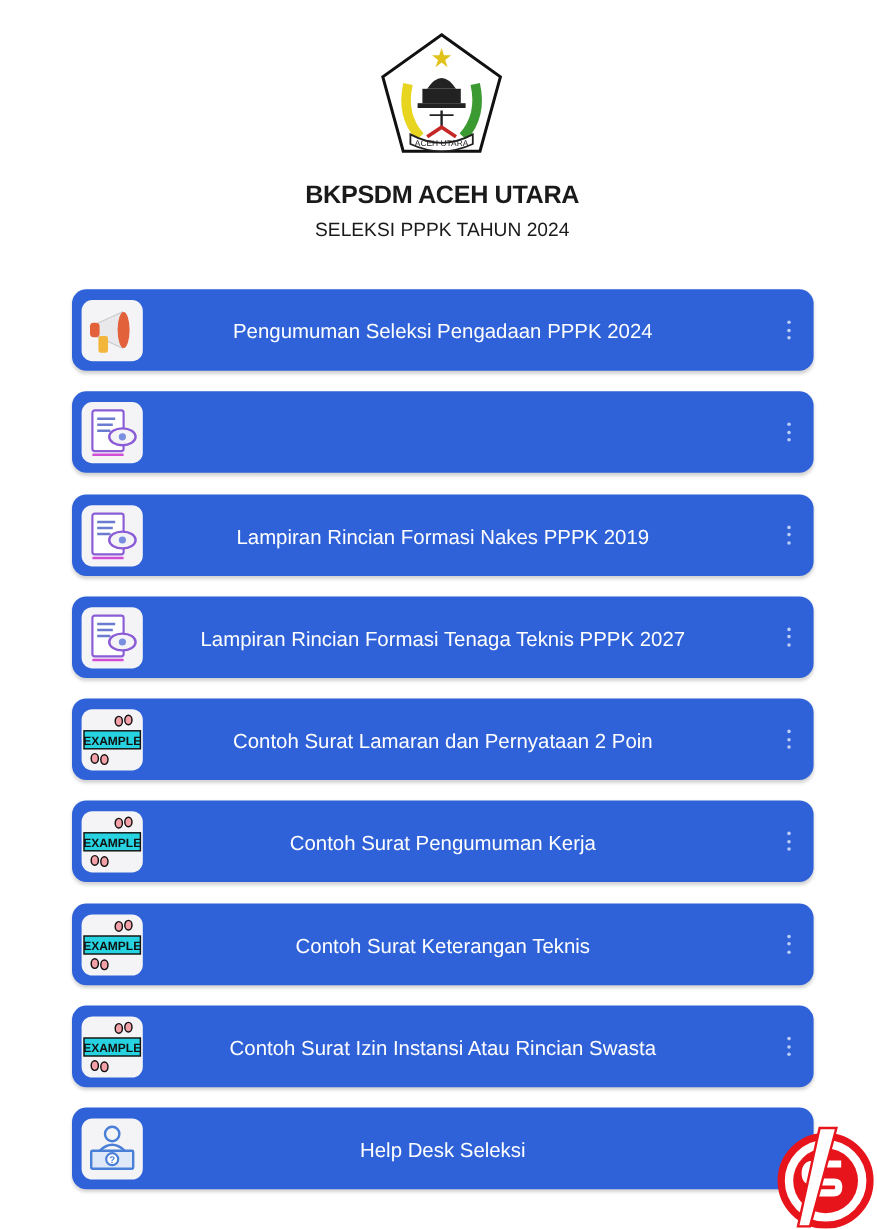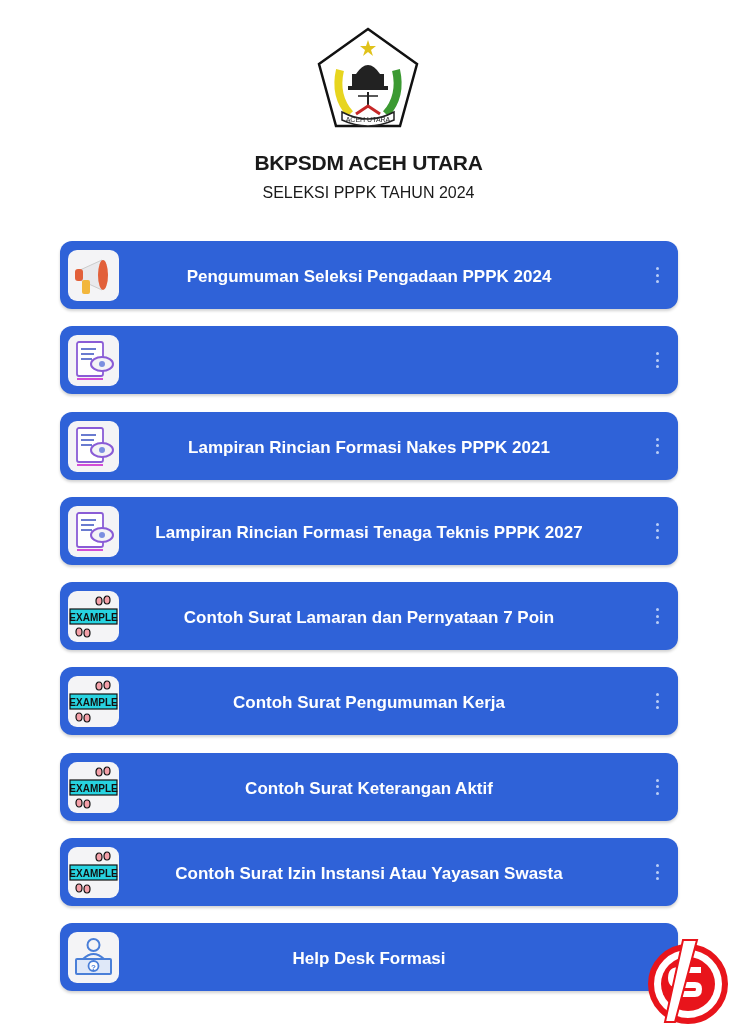--- a/index.html
+++ b/index.html
@@ -15,21 +15,21 @@
   .link-list { position: absolute; left: 60px; top: 241px; width: 618px; }
   .link-btn {
     position: relative; height: 68px; margin-bottom: 17.3px; background: #2f62d8;
     border-radius: 12px; box-shadow: 0 2px 3px rgba(0,0,0,0.18); cursor: pointer;
   }
   .link-icon { position: absolute; left: 8px; top: 9px; width: 51px; height: 51px;
     background: #f4f4f6; border-radius: 9px; overflow: hidden; }
   .link-icon svg { width: 51px; height: 51px; display: block; }
   .link-label { position: absolute; left: 60px; right: 60px; top: 0; height: 72px;
     display: flex; align-items: center; justify-content: center; color: #ffffff;
-    font-size: 17px; white-space: nowrap; font-weight: bold; }
+    font-size: 17px; white-space: nowrap; }
   .kebab { position: absolute; right: 18px; top: 26px; width: 6px; height: 16px;
     display: flex; flex-direction: column; justify-content: space-between; align-items: center; }
   .kebab span { width: 3px; height: 3px; background: #b9cdf6; border-radius: 50%; display: block; }
   .watermark { position: absolute; left: 645px; top: 938px; width: 86px; height: 86px; }
 </style>
 </head>
 <body>
 
 <div class="logo">
   <svg viewBox="0 0 104 106" width="104" height="106">
@@ -94,21 +94,21 @@
       <svg viewBox="0 0 51 51">
         <rect x="9" y="7" width="26" height="34" rx="2" fill="#fff" stroke="#8a5cd6" stroke-width="1.8"></rect>
         <line x1="9" y1="44" x2="35" y2="44" stroke="#d24dd6" stroke-width="2"></line>
         <line x1="13" y1="14" x2="28" y2="14" stroke="#6a7bd0" stroke-width="2"></line>
         <line x1="13" y1="19" x2="26" y2="19" stroke="#6a7bd0" stroke-width="2"></line>
         <line x1="13" y1="24" x2="24" y2="24" stroke="#6a7bd0" stroke-width="2"></line>
         <ellipse cx="34" cy="29" rx="11" ry="7" fill="#f4f4f6" stroke="#8a5cd6" stroke-width="2"></ellipse>
         <circle cx="34" cy="29" r="3" fill="#7b8fe0"></circle>
       </svg>
     </div>
-    <div class="link-label">Lampiran Rincian Formasi Nakes PPPK 2021</div>
+    <div class="link-label">Lampiran Rincian Formasi Nakes PPPK 2019</div>
     <div class="kebab">
         <span></span>
         <span></span>
         <span></span>
       </div>
   </div>
 
   <div class="link-btn">
     <div class="link-icon">
       <svg viewBox="0 0 51 51">
@@ -133,21 +133,21 @@
     <div class="link-icon">
       <svg viewBox="0 0 51 51">
         <ellipse cx="31" cy="10" rx="3" ry="4" fill="#f4a0a8" stroke="#111" stroke-width="1.2"></ellipse>
         <ellipse cx="39" cy="9" rx="3" ry="4" fill="#f4a0a8" stroke="#111" stroke-width="1.2"></ellipse>
         <rect x="2" y="18" width="47" height="15" fill="#27d3e0" stroke="#111" stroke-width="1.2"></rect>
         <text x="25.5" y="29.5" text-anchor="middle" font-family="Liberation Sans, sans-serif" font-weight="bold" font-size="10" fill="#111">EXAMPLE</text>
         <ellipse cx="11" cy="41" rx="3" ry="4" fill="#f4a0a8" stroke="#111" stroke-width="1.2"></ellipse>
         <ellipse cx="19" cy="42" rx="3" ry="4" fill="#f4a0a8" stroke="#111" stroke-width="1.2"></ellipse>
       </svg>
     </div>
-    <div class="link-label">Contoh Surat Lamaran dan Pernyataan 7 Poin</div>
+    <div class="link-label">Contoh Surat Lamaran dan Pernyataan 2 Poin</div>
     <div class="kebab">
         <span></span>
         <span></span>
         <span></span>
       </div>
   </div>
 
   <div class="link-btn">
     <div class="link-icon">
       <svg viewBox="0 0 51 51">
@@ -171,58 +171,58 @@
     <div class="link-icon">
       <svg viewBox="0 0 51 51">
         <ellipse cx="31" cy="10" rx="3" ry="4" fill="#f4a0a8" stroke="#111" stroke-width="1.2"></ellipse>
         <ellipse cx="39" cy="9" rx="3" ry="4" fill="#f4a0a8" stroke="#111" stroke-width="1.2"></ellipse>
         <rect x="2" y="18" width="47" height="15" fill="#27d3e0" stroke="#111" stroke-width="1.2"></rect>
         <text x="25.5" y="29.5" text-anchor="middle" font-family="Liberation Sans, sans-serif" font-weight="bold" font-size="10" fill="#111">EXAMPLE</text>
         <ellipse cx="11" cy="41" rx="3" ry="4" fill="#f4a0a8" stroke="#111" stroke-width="1.2"></ellipse>
         <ellipse cx="19" cy="42" rx="3" ry="4" fill="#f4a0a8" stroke="#111" stroke-width="1.2"></ellipse>
       </svg>
     </div>
-    <div class="link-label">Contoh Surat Keterangan Aktif</div>
-    <div class="kebab">
-        <span></span>
-        <span></span>
-        <span></span>
-      </div>
-  </div>
-
-  <div class="link-btn">
-    <div class="link-icon">
-      <svg viewBox="0 0 51 51">
-        <ellipse cx="31" cy="10" rx="3" ry="4" fill="#f4a0a8" stroke="#111" stroke-width="1.2"></ellipse>
-        <ellipse cx="39" cy="9" rx="3" ry="4" fill="#f4a0a8" stroke="#111" stroke-width="1.2"></ellipse>
-        <rect x="2" y="18" width="47" height="15" fill="#27d3e0" stroke="#111" stroke-width="1.2"></rect>
-        <text x="25.5" y="29.5" text-anchor="middle" font-family="Liberation Sans, sans-serif" font-weight="bold" font-size="10" fill="#111">EXAMPLE</text>
-        <ellipse cx="11" cy="41" rx="3" ry="4" fill="#f4a0a8" stroke="#111" stroke-width="1.2"></ellipse>
-        <ellipse cx="19" cy="42" rx="3" ry="4" fill="#f4a0a8" stroke="#111" stroke-width="1.2"></ellipse>
-      </svg>
-    </div>
-    <div class="link-label">Contoh Surat Izin Instansi Atau Yayasan Swasta</div>
+    <div class="link-label">Contoh Surat Keterangan Teknis</div>
+    <div class="kebab">
+        <span></span>
+        <span></span>
+        <span></span>
+      </div>
+  </div>
+
+  <div class="link-btn">
+    <div class="link-icon">
+      <svg viewBox="0 0 51 51">
+        <ellipse cx="31" cy="10" rx="3" ry="4" fill="#f4a0a8" stroke="#111" stroke-width="1.2"></ellipse>
+        <ellipse cx="39" cy="9" rx="3" ry="4" fill="#f4a0a8" stroke="#111" stroke-width="1.2"></ellipse>
+        <rect x="2" y="18" width="47" height="15" fill="#27d3e0" stroke="#111" stroke-width="1.2"></rect>
+        <text x="25.5" y="29.5" text-anchor="middle" font-family="Liberation Sans, sans-serif" font-weight="bold" font-size="10" fill="#111">EXAMPLE</text>
+        <ellipse cx="11" cy="41" rx="3" ry="4" fill="#f4a0a8" stroke="#111" stroke-width="1.2"></ellipse>
+        <ellipse cx="19" cy="42" rx="3" ry="4" fill="#f4a0a8" stroke="#111" stroke-width="1.2"></ellipse>
+      </svg>
+    </div>
+    <div class="link-label">Contoh Surat Izin Instansi Atau Rincian Swasta</div>
     <div class="kebab">
         <span></span>
         <span></span>
         <span></span>
       </div>
   </div>
 
   <div class="link-btn">
     <div class="link-icon">
       <svg viewBox="0 0 51 51">
         <circle cx="25.5" cy="13" r="6" fill="none" stroke="#4a7fd8" stroke-width="2"></circle>
         <path d="M15,27 Q25.5,17 36,27" fill="none" stroke="#4a7fd8" stroke-width="2"></path>
         <rect x="8" y="27" width="35" height="15" rx="1" fill="#dfe8f8" stroke="#4a7fd8" stroke-width="2"></rect>
         <circle cx="25.5" cy="34" r="5" fill="#fff" stroke="#4a7fd8" stroke-width="1.8"></circle>
         <text x="25.5" y="37.5" text-anchor="middle" font-family="Liberation Sans, sans-serif" font-weight="bold" font-size="8" fill="#4a7fd8">?</text>
       </svg>
     </div>
-    <div class="link-label">Help Desk Formasi</div>
+    <div class="link-label">Help Desk Seleksi</div>
   </div>
 
 </div>
 
 <div class="watermark">
   <svg viewBox="0 0 86 86" width="86" height="86">
     <circle cx="43" cy="46" r="37" fill="#fff" stroke="#e8141b" stroke-width="6"></circle>
     <circle cx="43" cy="46" r="27" fill="#e8141b"></circle>
     <path d="M56,32 L34,32 Q26,32 26,40 Q26,47 34,47 L50,47 Q54,47 54,51 Q54,56 50,56 L28,56" fill="none" stroke="#fff" stroke-width="6"></path>
     <path d="M38,2 L52,2 L30,84 L20,84 Z" fill="#fff" stroke="#e8141b" stroke-width="2"></path>

